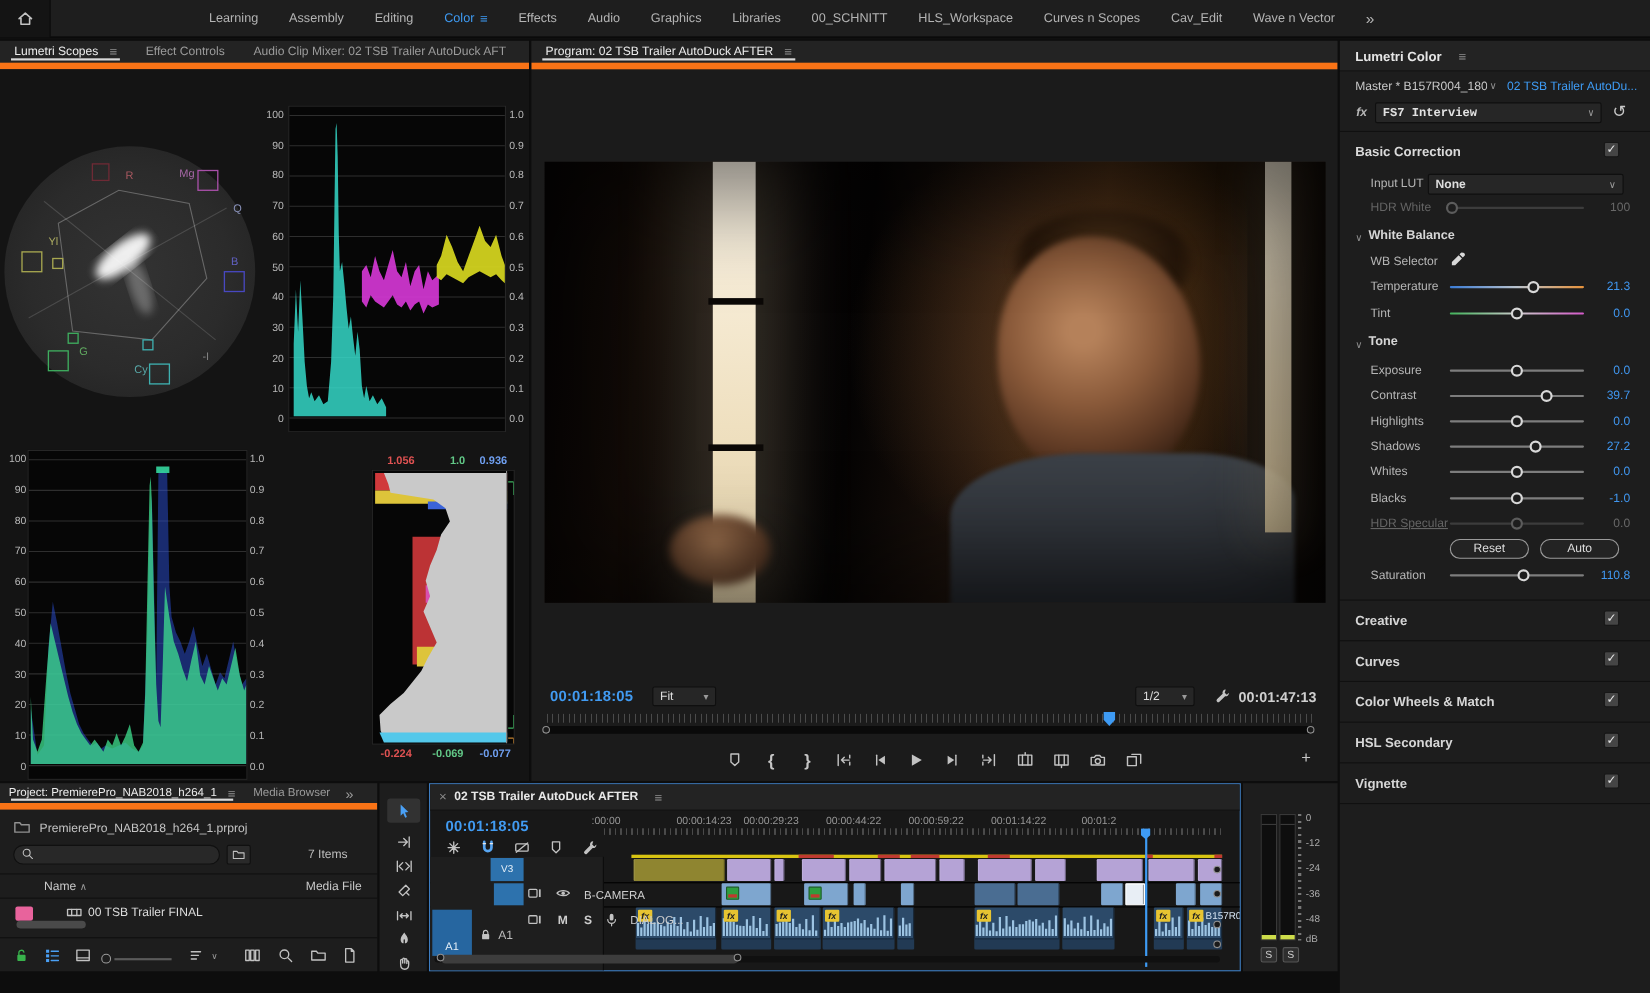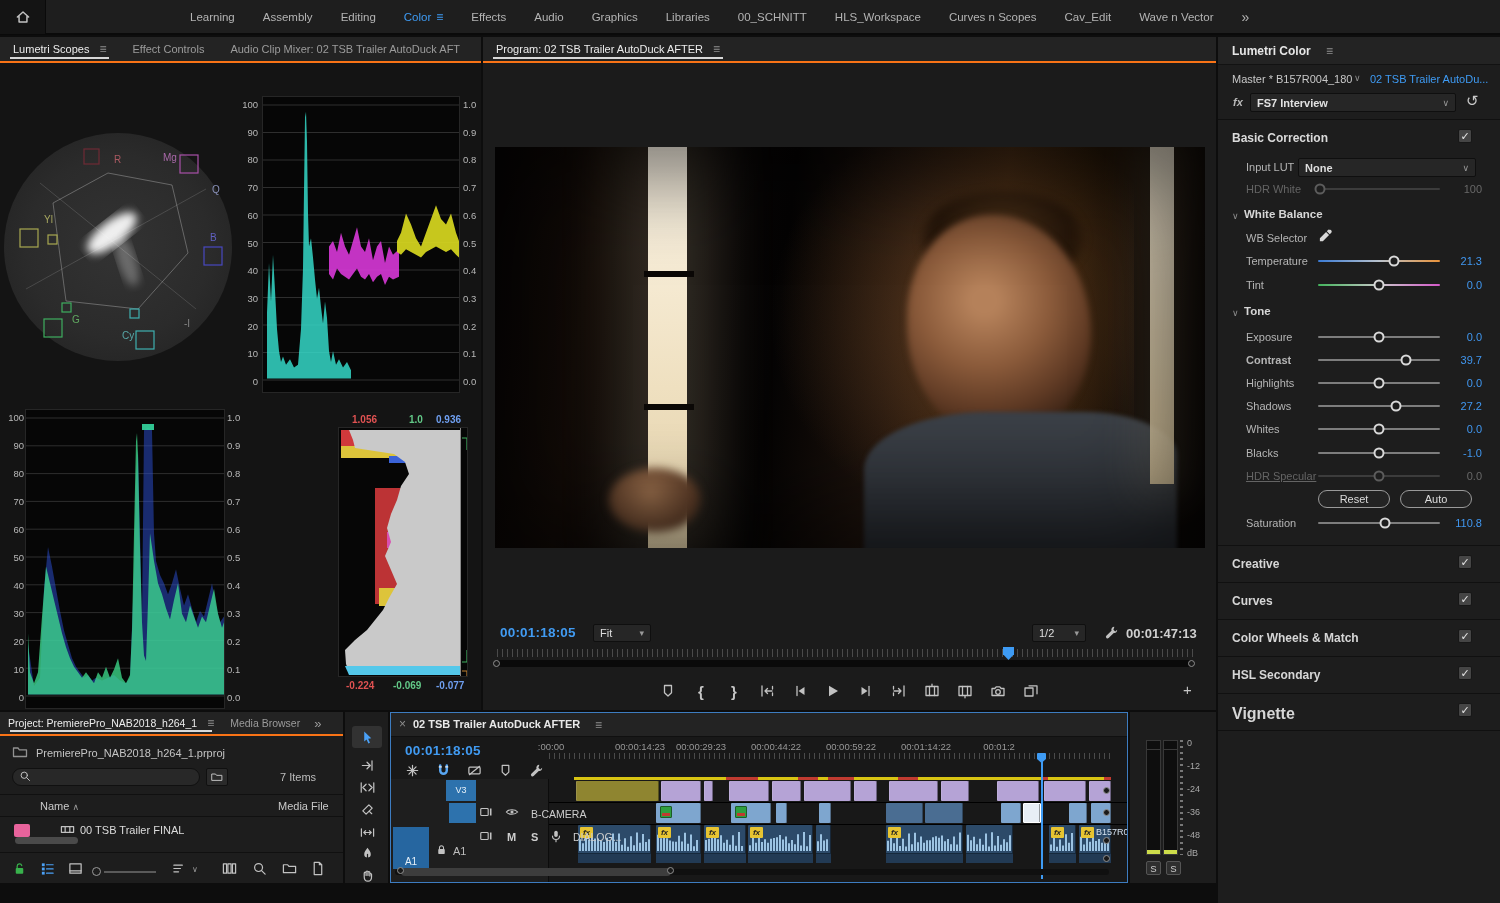--- a/index.html
+++ b/index.html
@@ -1,20 +1,20 @@
 <!DOCTYPE html>
 <html><head>
 <meta charset="utf-8">
 <style>
 *{margin:0;padding:0;box-sizing:border-box}
 body{background:#080808;font-family:"Liberation Sans",sans-serif}
 #root{position:relative;width:1500px;height:903px;background:#0d0d0d;overflow:hidden;font-size:11px;color:#bdbdbd}
 .ab{position:absolute}
 .panel{position:absolute;background:#1d1d1d;overflow:hidden}
-.tabbar{position:absolute;left:0;top:0;right:0;height:26px;background:#232323;display:flex;align-items:flex-start;border-bottom:2px solid #f97316;white-space:nowrap;overflow:hidden}
+.tabbar{position:absolute;left:0;top:0;right:0;height:26px;background:#232323;display:flex;align-items:flex-start;border-bottom:6px solid #f97316;white-space:nowrap;overflow:hidden}
 .tab{padding:0 13px;height:100%;display:flex;align-items:center;gap:6px;color:#9b9b9b;font-size:11px;position:relative;cursor:default}
 .tab.active{color:#ececec}
 .tab.active:after{content:"";position:absolute;left:10px;right:10px;bottom:2px;height:2px;background:#d8d8d8}
 .mglyph{color:#8f8f8f;font-size:12px;margin-left:4px}
 .sclab{position:absolute;font-size:9.5px;color:#b8b8b8;width:24px}
 .knob{position:absolute;width:11px;height:11px;border:2px solid #d8d8d8;border-radius:50%;background:#1d1d1d;top:50%;transform:translate(-50%,-50%)}
 .knob.dis{border-color:#5c5c5c}
 .track{position:absolute;height:2px;border-radius:1px;background:#7d7d7d}
 .track.dis{background:#3c3c3c}
 .track.temp{background:linear-gradient(90deg,#3a7bd5,#b9c2cc 50%,#e8923a)}
@@ -328,21 +328,21 @@
   <div class="panel" id="lumetri-panel" style="left:1218px;top:37px;width:282px;height:866px;background:#1d1d1d">
     <div class="ab" style="left:0;top:0;right:0;height:28px;background:#232323;border-bottom:1px solid #121212">
       <span class="ab" style="left:14px;top:7px;color:#e6e6e6;font-weight:bold;font-size:12px">Lumetri Color</span>
       <span class="ab mglyph" style="left:104px;top:7px">≡</span>
     </div>
     <div id="lumetri-body" class="ab" style="left:0;top:28px;right:0;bottom:0">
         <div class="ab" style="left: 14px; top: 8px; color: rgb(200, 200, 200); max-width: 120px; overflow: hidden; white-space: nowrap;">Master * B157R004_180...</div>
         <div class="ab" style="left: 136px; top: 8px; color: rgb(143, 143, 143); font-size: 9px;">∨</div>
         <div class="ab" style="left: 152px; top: 8px; color: rgb(62, 155, 244); max-width: 118px; overflow: hidden; white-space: nowrap;">02 TSB Trailer AutoDu...</div>
         <div class="ab" style="left: 15px; top: 31px; color: rgb(184, 184, 184); font-style: italic; font-weight: bold;">fx</div>
-        <div class="ab dd" style="left: 32px; top: 28px; width: 206px; height: 19px;">
+        <div class="ab dd" style="left: 32px; top: 28px; width: 206px; height: 19px; font-family: Liberation Mono, monospace;">
           <span style="font-weight:bold;color:#e2e2e2">FS7 Interview</span>
           <span class="car">∨</span>
         </div>
         <div class="ab" style="left: 248px; top: 27px; font-size: 15px; color: rgb(200, 200, 200);">↺</div>
         <div class="ab" style="left: 0px; top: 54px; width: 282px; height: 1px; background: rgb(16, 16, 16);"></div>
         <div class="ab" style="left: 14px; top: 66px; color: rgb(218, 218, 218); font-weight: bold; font-size: 12px;">Basic Correction</div>
         <div class="ab chk" style="left: 240px; top: 64px;">✓</div>
         <div class="ab" style="left: 28px; top: 96px; color: rgb(181, 181, 181);">Input LUT</div>
         <div class="ab dd" style="left: 80px; top: 93px; width: 178px; height: 19px;">
           <span style="font-weight:bold">None</span>
@@ -369,21 +369,21 @@
           <div class="knob" style="left: 50%; top: 1px;"></div>
         </div>
         <div class="ab lval" style="left: 224px; top: 214px;">0.0</div>
         <div class="ab" style="left: 14px; top: 243px; color: rgb(143, 143, 143); font-size: 9px;">∨</div>
         <div class="ab lhead" style="left: 26px; top: 240px;">Tone</div>
         <div class="ab llab" style="left: 28px; top: 266px;">Exposure</div>
         <div class="ab track " style="left: 100px; top: 271px; width: 122px;">
           <div class="knob" style="left: 50%; top: 1px;"></div>
         </div>
         <div class="ab lval" style="left: 224px; top: 266px;">0.0</div>
-        <div class="ab llab" style="left: 28px; top: 289px; font-weight: bold;">Contrast</div>
+        <div class="ab llab" style="left: 28px; top: 289px;">Contrast</div>
         <div class="ab track " style="left: 100px; top: 294px; width: 122px;">
           <div class="knob" style="left: 72%; top: 1px;"></div>
         </div>
         <div class="ab lval" style="left: 224px; top: 289px;">39.7</div>
         <div class="ab llab" style="left: 28px; top: 312px;">Highlights</div>
         <div class="ab track " style="left: 100px; top: 317px; width: 122px;">
           <div class="knob" style="left: 50%; top: 1px;"></div>
         </div>
         <div class="ab lval" style="left: 224px; top: 312px;">0.0</div>
         <div class="ab llab" style="left: 28px; top: 335px;">Shadows</div>
@@ -419,21 +419,21 @@
         <div class="ab" style="left: 0px; top: 517px; width: 282px; height: 1px; background: rgb(16, 16, 16);"></div>
         <div class="ab" style="left: 14px; top: 529px; color: rgb(214, 214, 214); font-weight: bold; font-size: 12px;">Curves</div>
         <div class="ab chk" style="left: 240px; top: 527px;">✓</div>
         <div class="ab" style="left: 0px; top: 554px; width: 282px; height: 1px; background: rgb(16, 16, 16);"></div>
         <div class="ab" style="left: 14px; top: 566px; color: rgb(214, 214, 214); font-weight: bold; font-size: 12px;">Color Wheels &amp; Match</div>
         <div class="ab chk" style="left: 240px; top: 564px;">✓</div>
         <div class="ab" style="left: 0px; top: 591px; width: 282px; height: 1px; background: rgb(16, 16, 16);"></div>
         <div class="ab" style="left: 14px; top: 603px; color: rgb(214, 214, 214); font-weight: bold; font-size: 12px;">HSL Secondary</div>
         <div class="ab chk" style="left: 240px; top: 601px;">✓</div>
         <div class="ab" style="left: 0px; top: 628px; width: 282px; height: 1px; background: rgb(16, 16, 16);"></div>
-        <div class="ab" style="left: 14px; top: 640px; color: rgb(214, 214, 214); font-weight: bold; font-size: 16px;">Vignette</div>
+        <div class="ab" style="left: 14px; top: 640px; color: rgb(214, 214, 214); font-weight: bold; font-size: 12px;">Vignette</div>
         <div class="ab chk" style="left: 240px; top: 638px;">✓</div>
         <div class="ab" style="left: 0px; top: 665px; width: 282px; height: 1px; background: rgb(16, 16, 16);"></div>
       </div>
   </div>
 
   <div class="panel" id="project-panel" style="left:0;top:712px;width:343px;height:171px">
     <div class="tabbar" style="height:24px">
       <div class="tab active" style="padding:0 8px;font-size:10.5px">
         <span>Project: PremierePro_NAB2018_h264_1</span>
           <span class="mglyph">≡</span>

